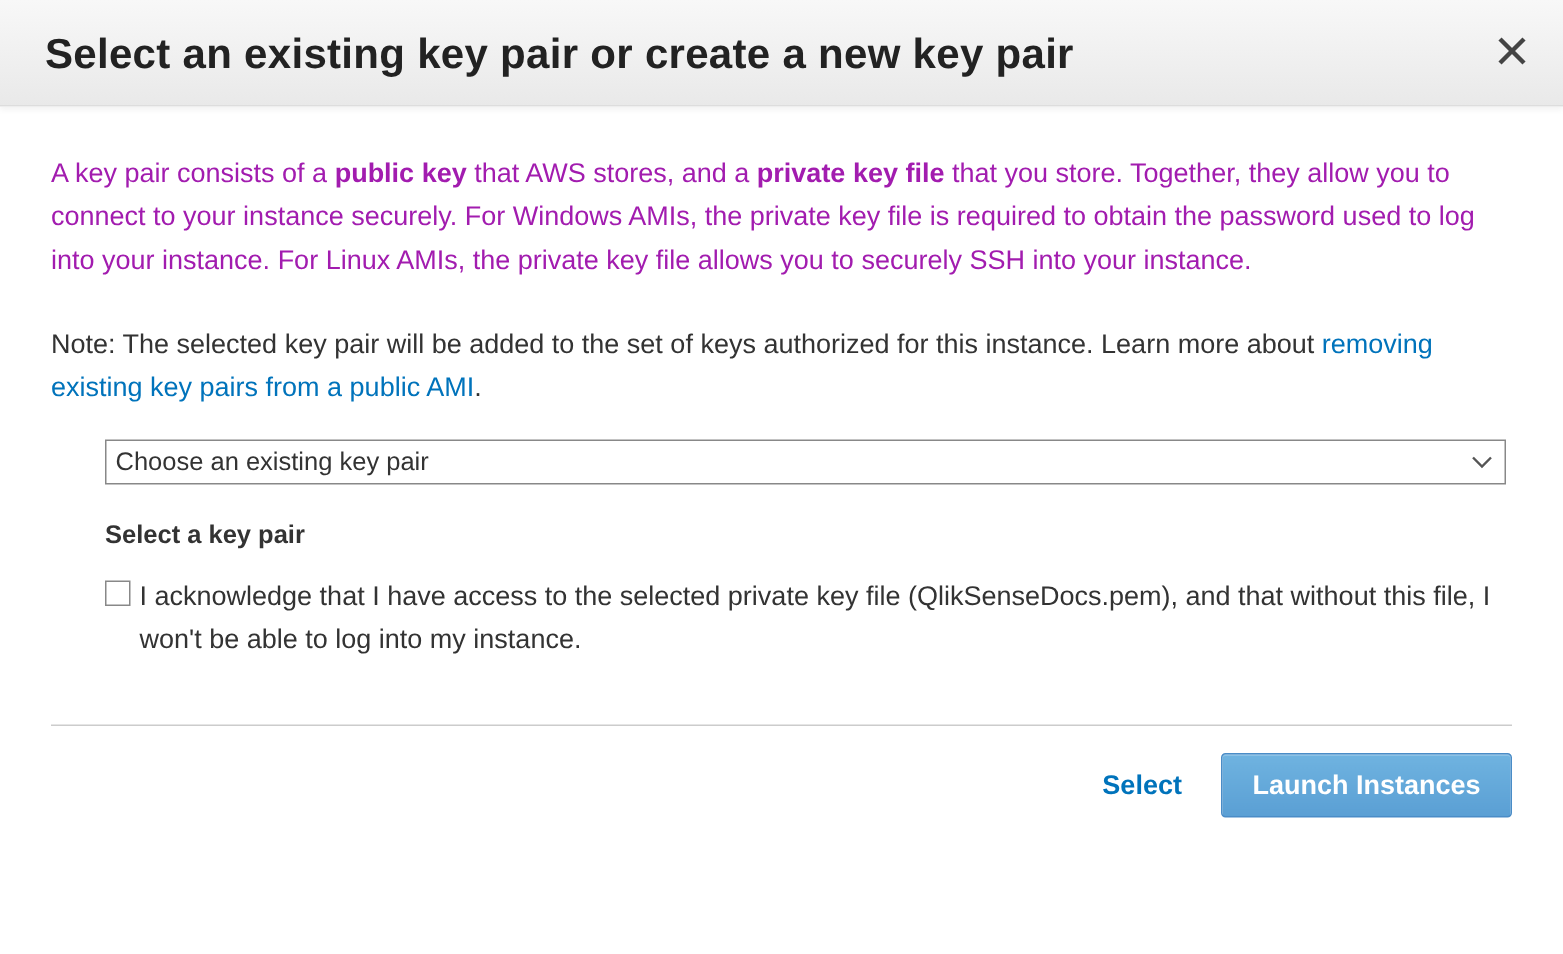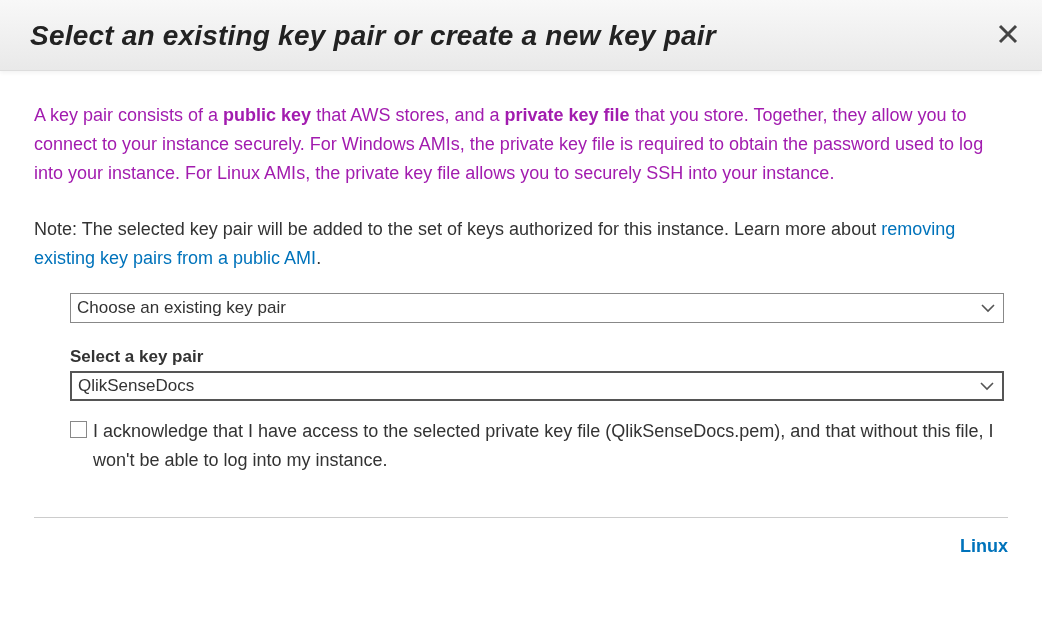--- a/index.html
+++ b/index.html
@@ -11,21 +11,20 @@
     width: 1042px;
   }
   .dialog-header {
     display: flex;
     align-items: center;
     justify-content: space-between;
     padding: 20px 20px 18px 30px;
     background: linear-gradient(to bottom, #f8f8f8, #e9e9e9);
     border-bottom: 1px solid #ddd;
     box-shadow: 0 2px 4px rgba(0,0,0,0.05);
-    font-style: italic;
   }
   .dialog-title {
     font-size: 28px;
     font-weight: 700;
     color: #222;
     letter-spacing: 0.2px;
   }
   .close-btn {
     font-size: 28px;
     font-weight: 700;
@@ -171,35 +170,28 @@
         <span>Choose an existing key pair</span>
         <span class="select-caret">
           <svg width="14" height="10" viewBox="0 0 14 10">
               <path d="M1 2 L7 8 L13 2" fill="none" stroke="#555" stroke-width="1.6"></path>
             </svg>
         </span>
       </div>
 
       <div class="field-label">Select a key pair</div>
 
-      <div class="select-wrap heavy">
-        <span>QlikSenseDocs</span>
-        <span class="select-caret">
-          <svg width="14" height="10" viewBox="0 0 14 10">
-              <path d="M1 2 L7 8 L13 2" fill="none" stroke="#555" stroke-width="1.6"></path>
-            </svg>
-        </span>
-      </div>
 
       <div class="ack-row">
         <div class="ack-checkbox"></div>
         <div class="ack-text">I acknowledge that I have access to the selected private key file (QlikSenseDocs.pem), and that without this file, I won't be able to log into my instance.</div>
       </div>
 
     </div>
 
   </div>
 
   <div class="dialog-footer">
-    <span class="cancel-link">Linux</span>
+    <span class="cancel-link">Select</span>
+    <button class="launch-btn">Launch Instances</button>
   </div>
 
 </div>
 
 </body></html>

